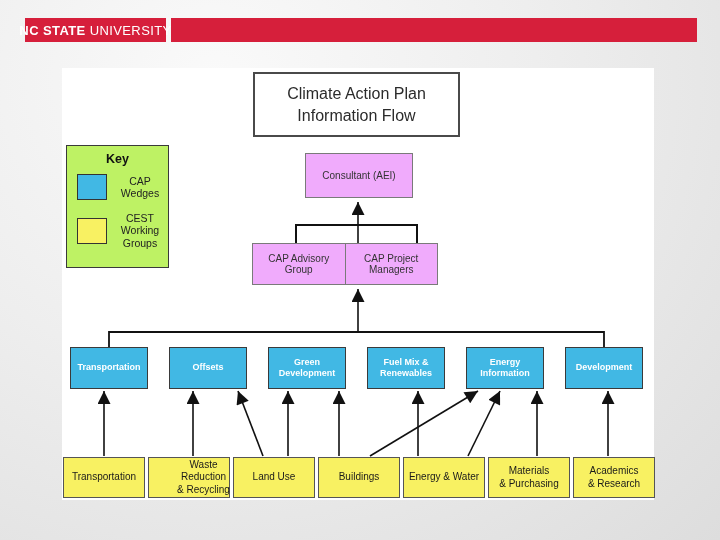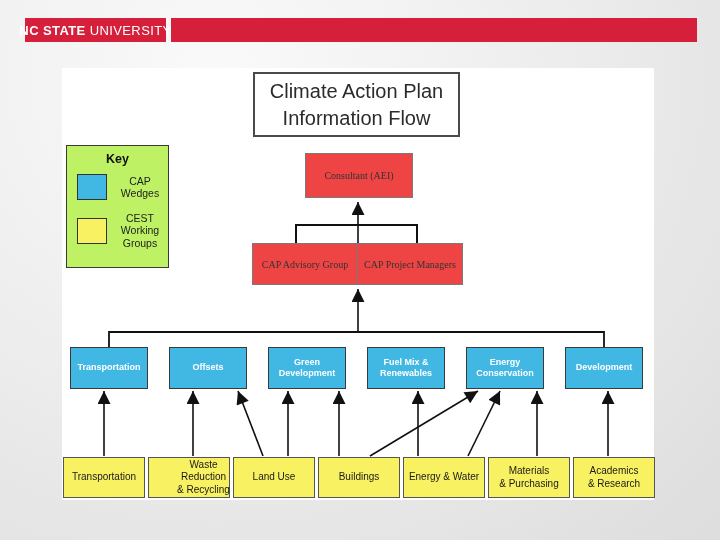--- a/index.html
+++ b/index.html
@@ -15,25 +15,25 @@
   .logo{left:25px;width:141px;display:flex;align-items:center;justify-content:center;
         color:#fff;font-size:13px;letter-spacing:.4px;white-space:nowrap;}
   .logo .b{font-weight:bold;margin-right:4px;}
   .logo .l{font-weight:normal;}
   .mainbar{left:171px;width:526px;}
   
   .slide{left:62px;top:68px;width:592px;height:432px;background:#ffffff;}
   
   .titlebox{left:253px;top:72px;width:207px;height:65px;background:#fff;border:2px solid #4a4a4a;
     display:flex;align-items:center;justify-content:center;text-align:center;
-    font-size:20px;line-height:1.32;color:#2b2b2b;padding:0 14px;}
-  .whitebox{background:#ef4444;border:1.6px solid #7a7a7a;display:flex;align-items:center;
-    justify-content:center;text-align:center;font-size:10px;color:#333;font-family:Liberation Serif, serif;}
+    font-size:16px;line-height:1.32;color:#2b2b2b;padding:0 14px;}
+  .whitebox{background:#f0abfc;border:1.6px solid #7a7a7a;display:flex;align-items:center;
+    justify-content:center;text-align:center;font-size:10px;color:#333;}
   .consultant{left:305px;top:153px;width:108px;height:45px;}
-  .capbox{left:252px;top:243px;width:211px;height:42px;padding:0;}
+  .capbox{left:252px;top:243px;width:186px;height:42px;padding:0;}
   .capbox .cell{flex:1;height:100%;display:flex;align-items:center;justify-content:center;
     text-align:center;font-size:10px;color:#333;}
   .capbox .cell+.cell{border-left:1.6px solid #7a7a7a;}
   
   .keybox{left:66px;top:145px;width:103px;height:123px;background:#bef264;border:1.6px solid #3a3a3a;}
   .keytitle{left:0;right:0;top:6px;text-align:center;font-weight:bold;font-size:12.5px;color:#111;}
   .swatch{width:28px;height:24px;border:1.6px solid #333;}
   .keyrow{left:10px;display:flex;align-items:center;gap:7px;}
   .keylab{font-size:10.5px;line-height:1.18;text-align:center;width:52px;color:#222;}
   
@@ -91,21 +91,21 @@
 <div class="abs wedge" style="left:169px;">
     <span>Offsets</span>
   </div>
 <div class="abs wedge" style="left:268px;">
     <span>Green Development</span>
   </div>
 <div class="abs wedge" style="left:367px;">
     <span>Fuel Mix &amp; Renewables</span>
   </div>
 <div class="abs wedge" style="left:466px;">
-    <span>Energy Conservation</span>
+    <span>Energy Information</span>
   </div>
 <div class="abs wedge" style="left:565px;">
     <span>Development</span>
   </div>
 
 <div class="abs group" style="left:63px;">
     <span>Transportation</span>
   </div>
 <div class="abs group" style="left:148px;padding-left:32px;">
     <span>Waste Reduction &amp;&nbsp;Recycling</span>

